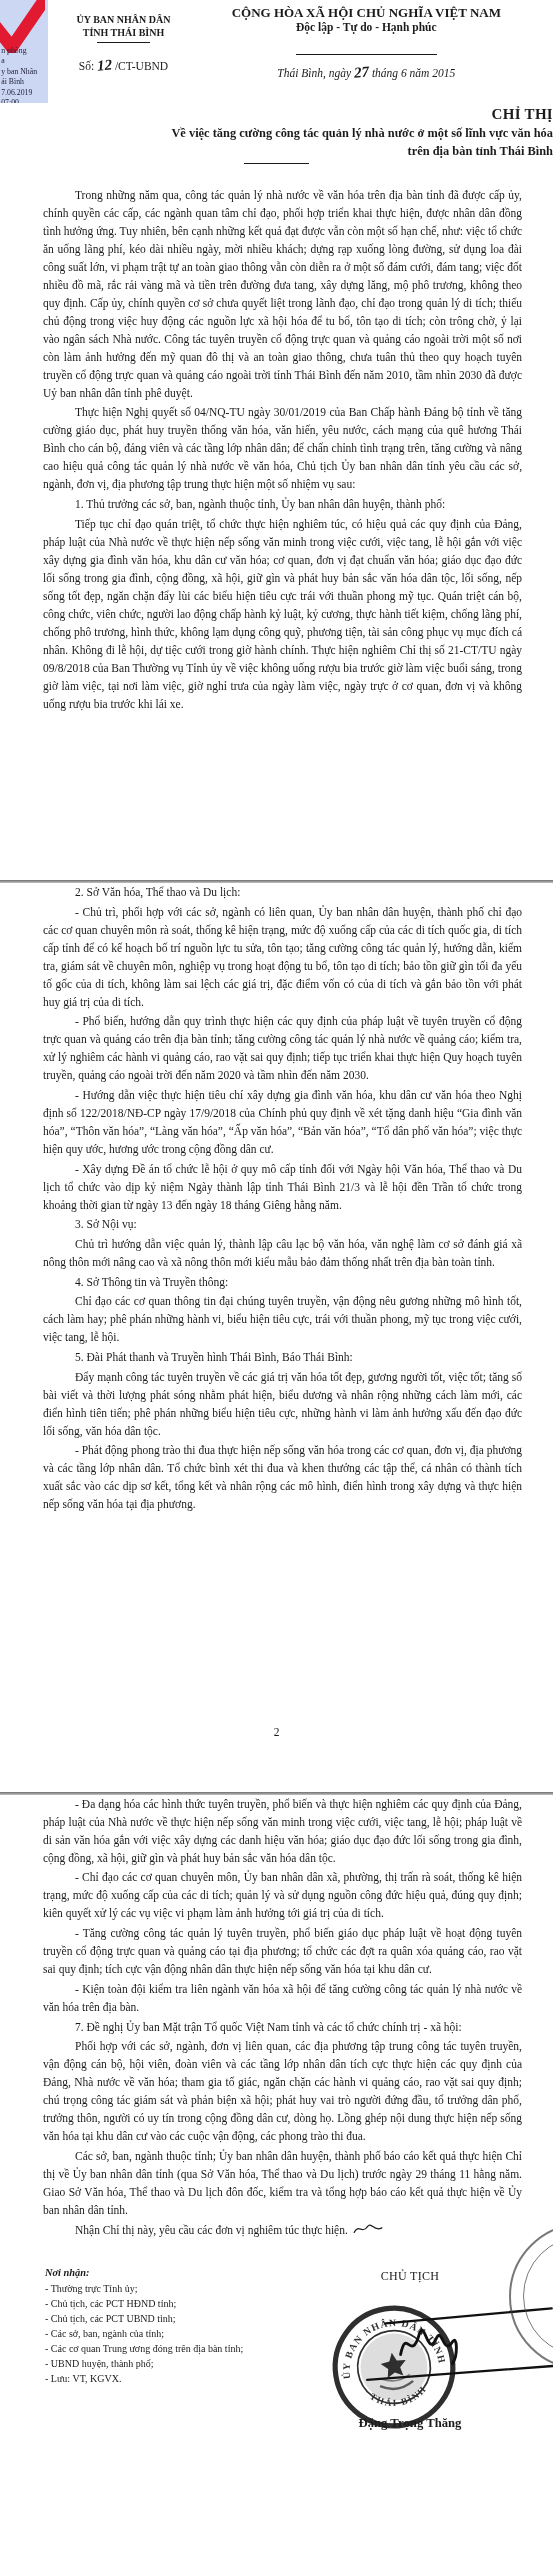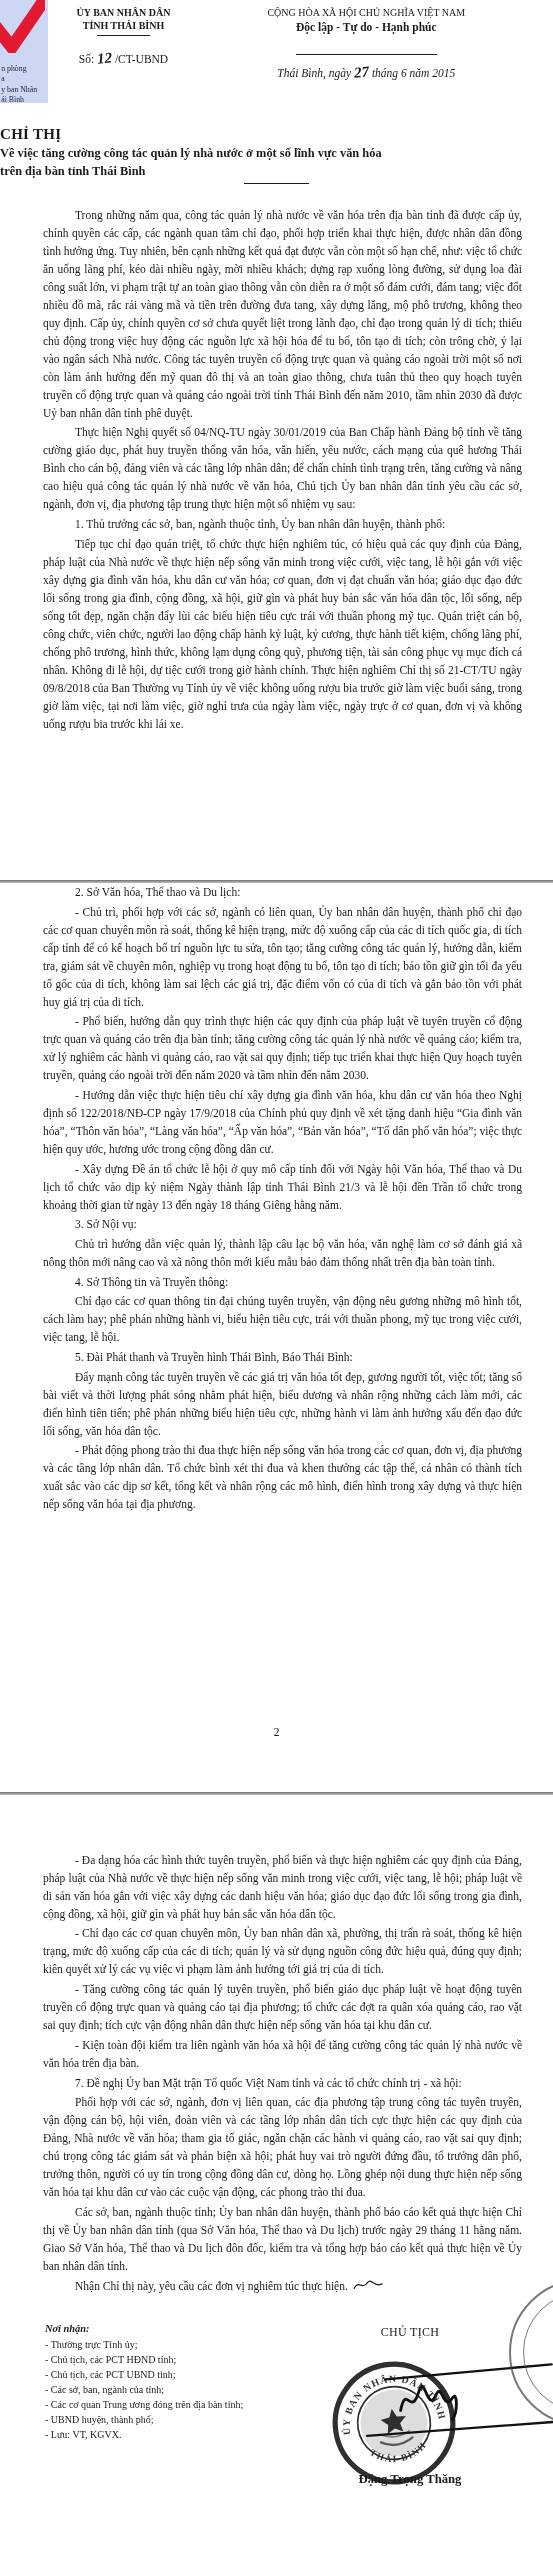--- a/index.html
+++ b/index.html
@@ -6,46 +6,46 @@
   body{width:553px;font-family:"Liberation Serif","DejaVu Serif",serif;color:#1b1b1b;}
   .page{position:relative;width:553px;background:#ffffff;overflow:hidden;}
   .page1{height:880px;}
   .page2{height:909px;}
   .page3{height:781px;}
   .pagebreak{height:2.9px;width:553px;background:linear-gradient(#6f6f6f,#c2c2c2);}
 
   
   .esign{position:absolute;left:0;top:0;width:48px;height:103px;background:#ccd7f3;overflow:hidden;z-index:5;}
   .esign svg{position:absolute;left:-3.5px;top:-2.3px;}
-  .esign-lines{position:absolute;left:1.2px;top:64px;font-size:7.8px;line-height:10.4px;color:#23233a;white-space:nowrap;}
-
-  
-  .hdr{display:flex;padding-top:5.8px;}
+  .esign-lines{position:absolute;left:1.2px;top:46px;font-size:7.8px;line-height:10.4px;color:#23233a;white-space:nowrap;}
+
+  
+  .hdr{display:flex;padding-top:5.8px;align-items:center;}
   .hdr-left{width:151px;margin-left:48px;text-align:center;}
   .issuer{font-weight:bold;font-size:10px;line-height:13.3px;}
   .hr-short{width:53px;border-top:0.9px solid #1b1b1b;margin:2.3px auto 0;}
   .doc-number{margin-top:17.3px;font-size:11.5px;white-space:nowrap;}
   .hdr-right{width:323px;margin-left:5.8px;text-align:center;}
-  .nat1{font-weight:normal;font-size:10px;line-height:14px;}
+  .nat1{font-weight:bold;font-size:13px;line-height:14px;}
   .nat2{font-weight:bold;font-size:11.5px;line-height:15px;}
   .nat2 span{display:inline-block;border-bottom:0.9px solid #1b1b1b;padding-bottom:19px;}
   .dateline{margin-top:12.7px;font-style:italic;font-size:11.5px;}
   .hand{display:inline-block;font-size:15px;font-style:italic;font-weight:bold;transform:rotate(-5deg);line-height:0;}
 
   
-  .title-block{text-align:left;margin-top:46px;}
+  .title-block{text-align:right;margin-top:26px;}
   .doc-type{font-weight:bold;font-size:15px;line-height:18.4px;letter-spacing:0.3px;}
   .subject{font-weight:bold;font-size:12.4px;line-height:18px;}
   .title-underline{width:65px;border-top:1.2px solid #1b1b1b;margin:2.9px auto 0;}
 
   
   .body{padding:0 31px 0 43px;}
   .p1body{margin-top:22px;}
   .page2 .body{}
-  .page3 .body{padding-top:56px;}
+  .page3 .body{}
   .para{margin:0 0 1.7px;text-align:justify;text-indent:32px;font-size:11.5px;line-height:18px;}
   .closing .squig{vertical-align:-2.3px;margin-left:2.3px;}
 
   .pagenum{position:absolute;bottom:54px;left:0;width:100%;text-align:center;font-size:11.5px;}
 
   
   .sigarea{position:relative;height:191px;margin-top:9.2px;}
   .recipients{position:absolute;left:45px;top:19.6px;}
   .recip-label{font-weight:bold;font-style:italic;font-size:10.4px;margin-bottom:2.3px;}
   .recip-item{font-size:10px;line-height:15px;}

